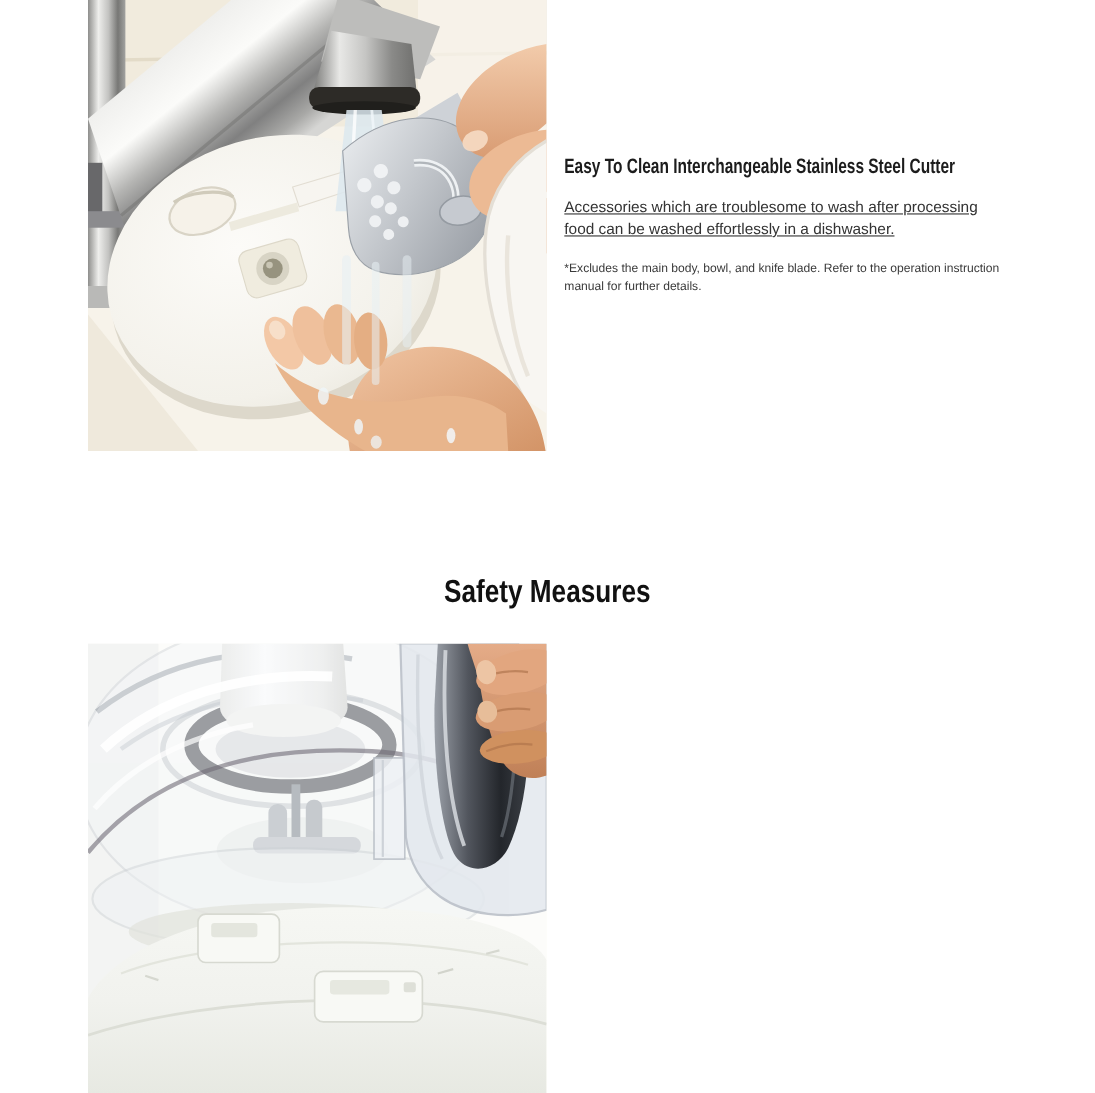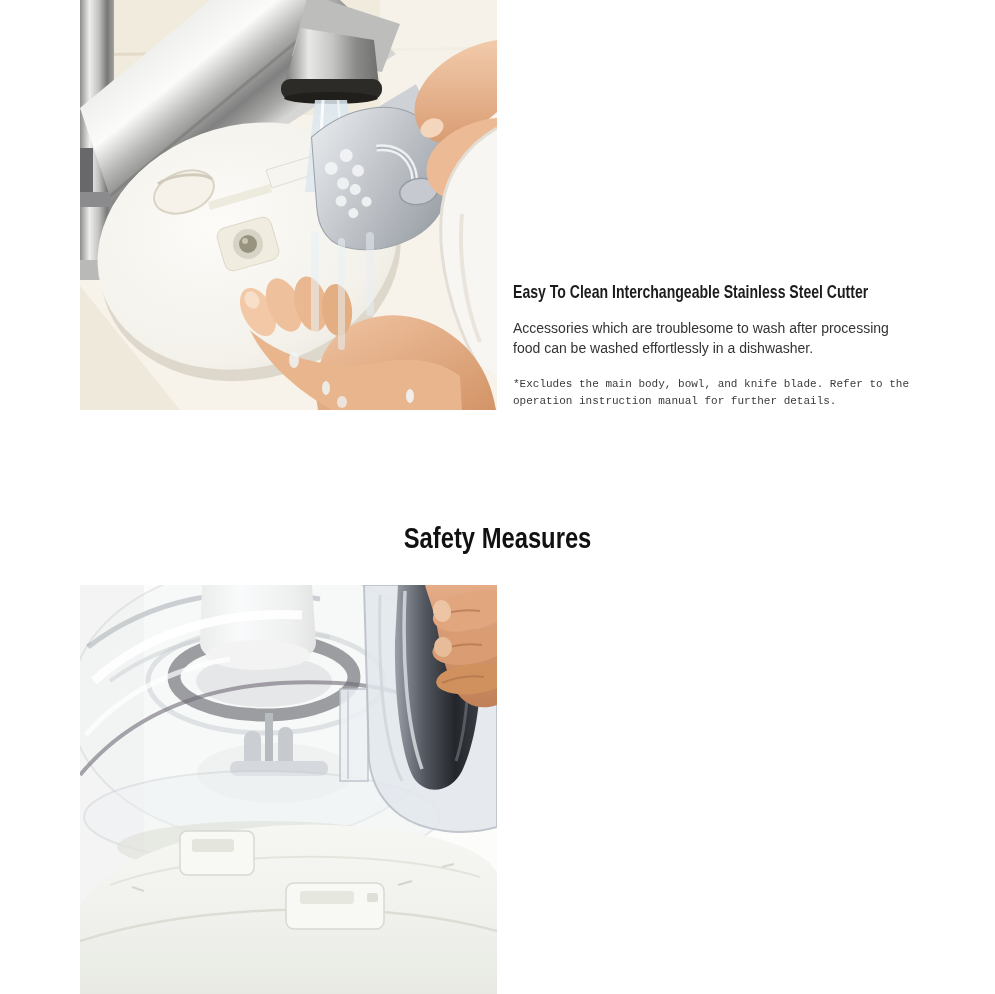--- a/index.html
+++ b/index.html
@@ -5,21 +5,21 @@
   * { box-sizing: border-box; }
   html, body { margin: 0; padding: 0; }
   body {
     width: 995px; height: 994px;
     background: #ffffff;
     font-family: "Liberation Sans", "DejaVu Sans", sans-serif;
     overflow: hidden;
   }
   .page { width: 995px; height: 994px; overflow: hidden; }
 
-  .feature { display: flex; align-items: flex-end; }
+  .feature { display: flex; align-items: center; }
   .photo {
     flex: none;
     width: 417px;
     margin-left: 80px;
     overflow: hidden;
     background: #f7f3ea;
   }
   .photo-1 { height: 410px; }
   .photo-2 { height: 409px; background: #fcfcfa; }
   .photo svg { display: block; }
@@ -33,27 +33,27 @@
     line-height: 24px;
     white-space: nowrap;
     transform: scaleX(0.74);
     transform-origin: left center;
   }
   .feature-body {
     margin: 14px 0 0 0;
     font-size: 14px;
     line-height: 20px;
     color: #333333;
+    text-decoration: underline;
   }
   .feature-note {
     margin: 18px 0 0 0;
     font-size: 11px;
     line-height: 17px;
     color: #3a3a3a;
-    font-family: Liberation Mono, monospace;
   }
   .divider-heading {
     display: block;
     margin: 111px 0 30px 0;
     height: 34px;
     line-height: 34px;
     text-align: center;
     font-size: 29px;
     font-weight: 700;
     color: #111111;

